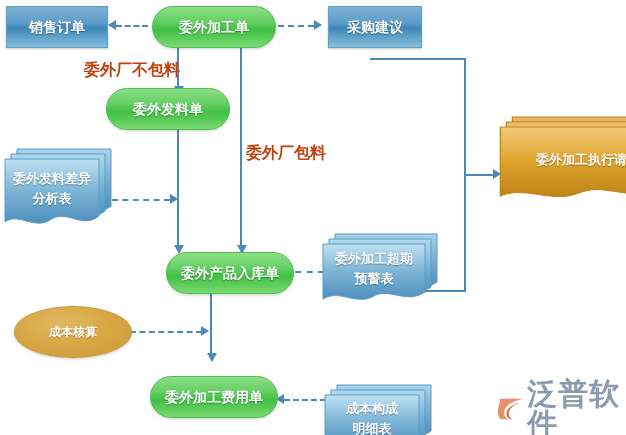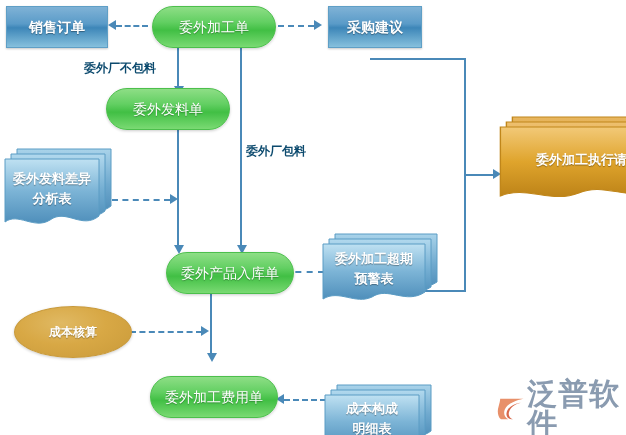--- a/index.html
+++ b/index.html
@@ -18,21 +18,21 @@
     font-size:14px;font-weight:bold;
     text-shadow:0 1px 1px rgba(0,0,0,.35);
   }
 
   
   .pill-green{
     background:linear-gradient(to bottom,#8ede86 0%,#62cf62 38%,#41bf44 58%,#7ada73 100%);
     border:1px solid #4cbf4c;
     border-radius:24px;
     box-shadow:0 1px 3px rgba(0,0,0,.2);
-    font-size:14px;font-weight:normal;
+    font-size:14px;font-weight:bold;
     text-shadow:0 1px 1px rgba(0,0,0,.3);
   }
 
   
   .ellipse-tan{
     background:radial-gradient(ellipse at 40% 32%,#e0b963 0%,#d8a845 45%,#c99a3a 100%);
     border:1px solid #c89a3c;
     border-radius:50%;
     box-shadow:0 1px 3px rgba(0,0,0,.2);
     font-size:12px;font-weight:bold;
@@ -54,21 +54,21 @@
   
   .ln{position:absolute;background:#4a89b8;}
   .ln.h{height:2px;}
   .ln.v{width:2px;}
   .dash-h{position:absolute;height:0;border-top:2px dashed #4a89b8;}
   .arrow{position:absolute;width:0;height:0;}
   .ar-right{border-left:8px solid #4a89b8;border-top:5px solid transparent;border-bottom:5px solid transparent;}
   .ar-left{border-right:8px solid #4a89b8;border-top:5px solid transparent;border-bottom:5px solid transparent;}
   .ar-down{border-top:9px solid #4a89b8;border-left:5px solid transparent;border-right:5px solid transparent;}
 
-  .edge-label{position:absolute;color:#0c4a6e;font-size:12px;font-weight:bold;
+  .edge-label{position:absolute;color:#c2410c;font-size:16px;font-weight:bold;
     white-space:nowrap;font-family:"DejaVu Sans","Liberation Sans",sans-serif;}
 
   
   #logo{position:absolute;display:flex;flex-direction:column;align-items:flex-start;}
   #logo .row{display:flex;align-items:center;}
   #logo .wordmark{font-size:30px;font-weight:bold;color:#8a9bb0;letter-spacing:1px;
      font-family:"DejaVu Sans","Liberation Sans",sans-serif;line-height:1;}
 </style>
 </head>
 <body>

